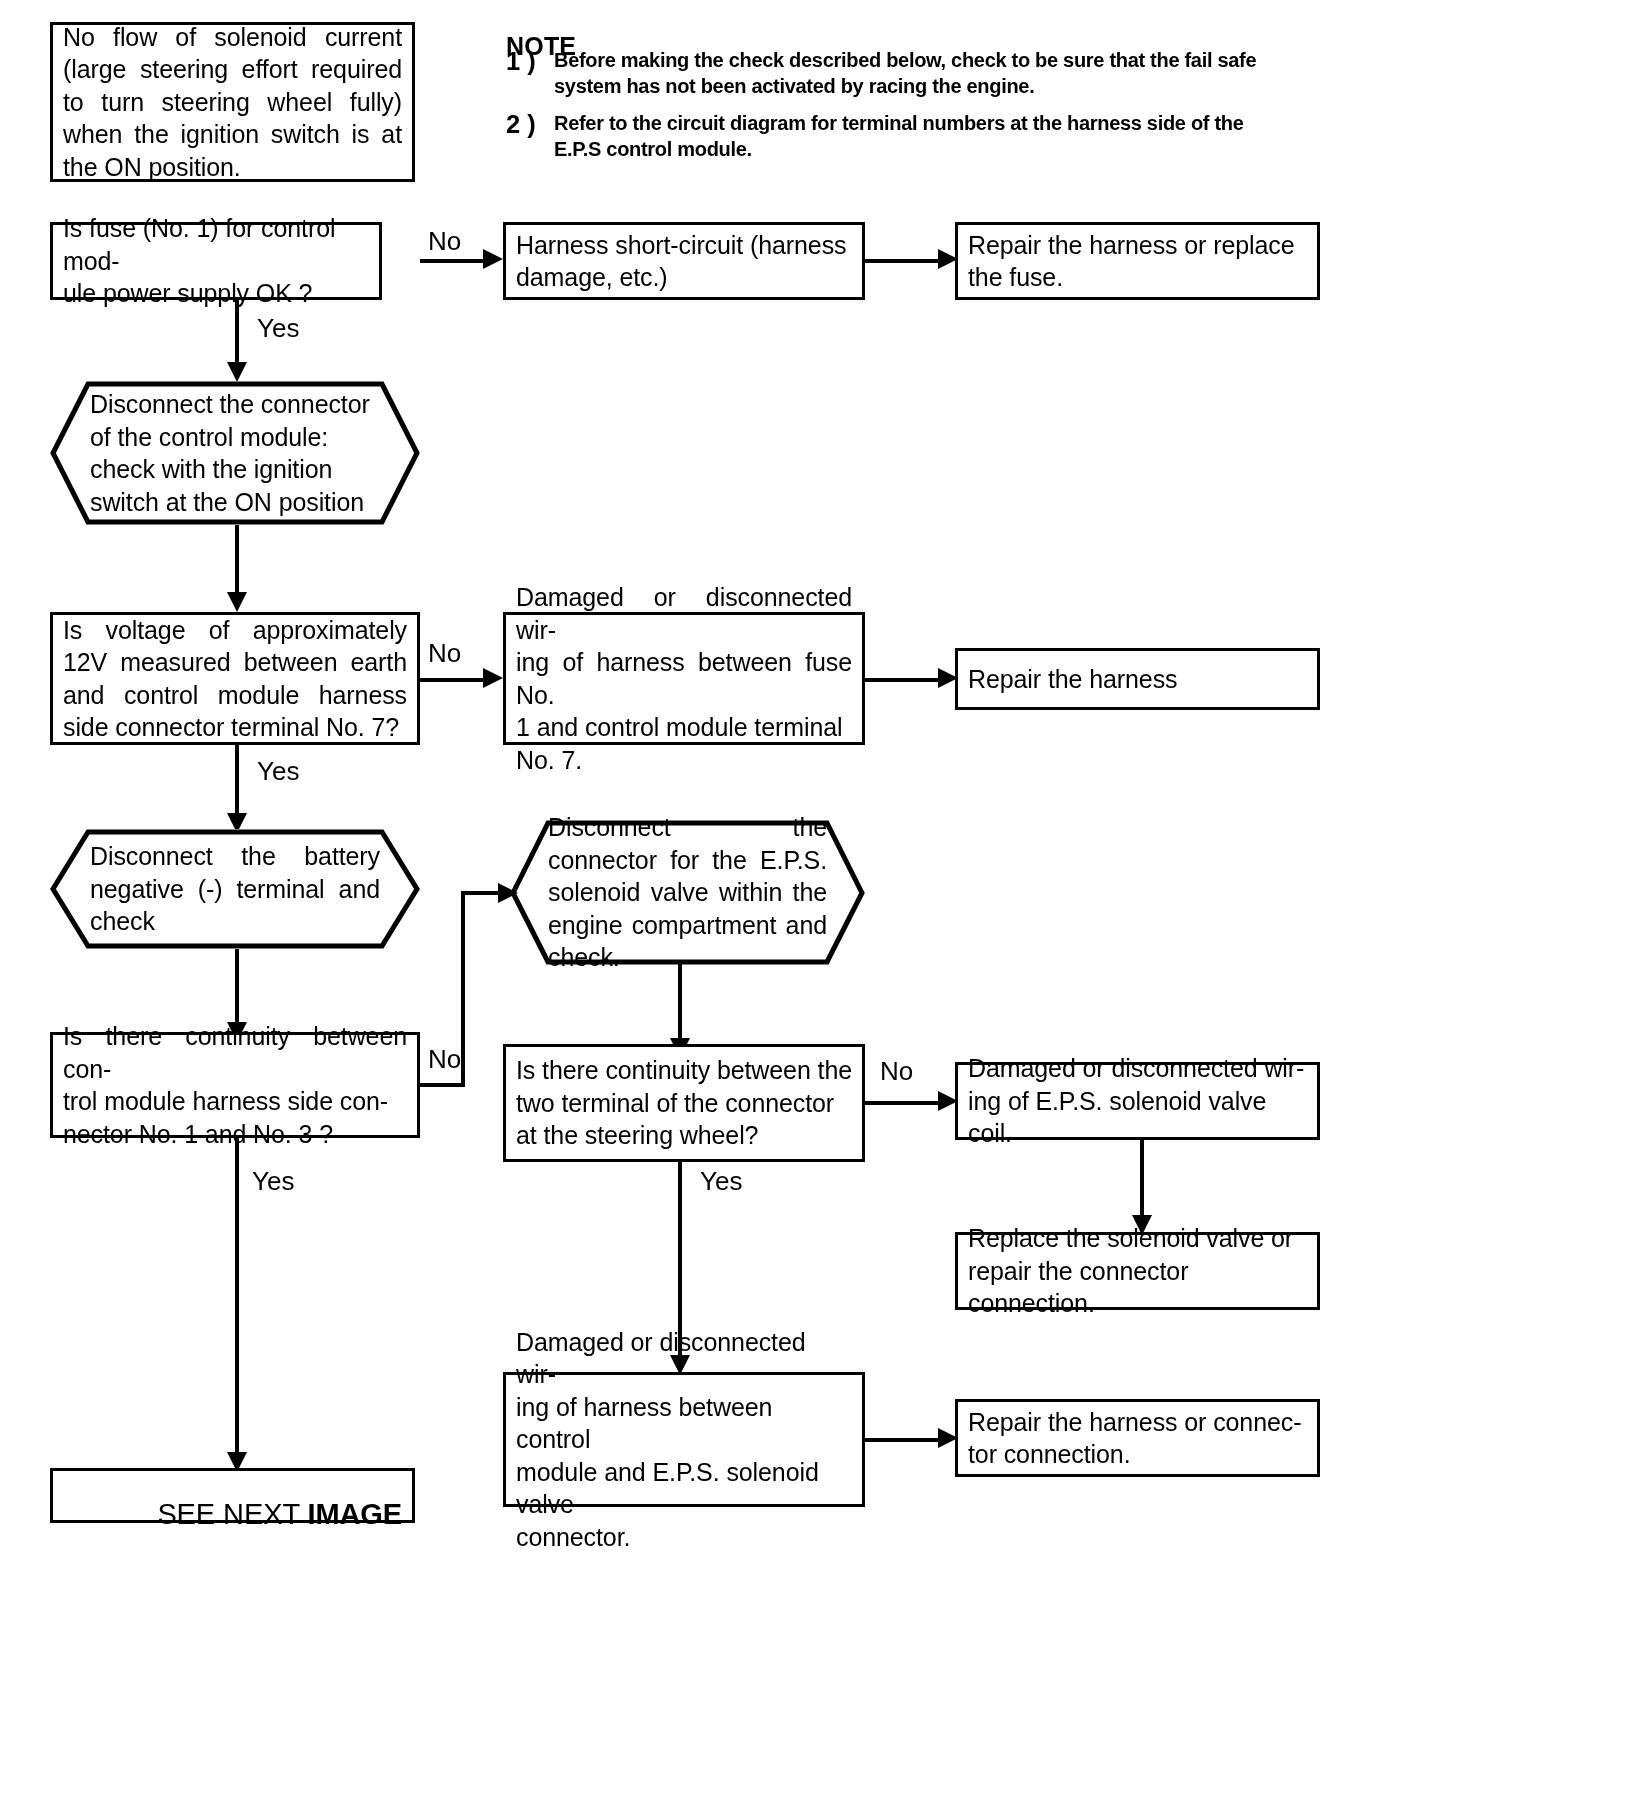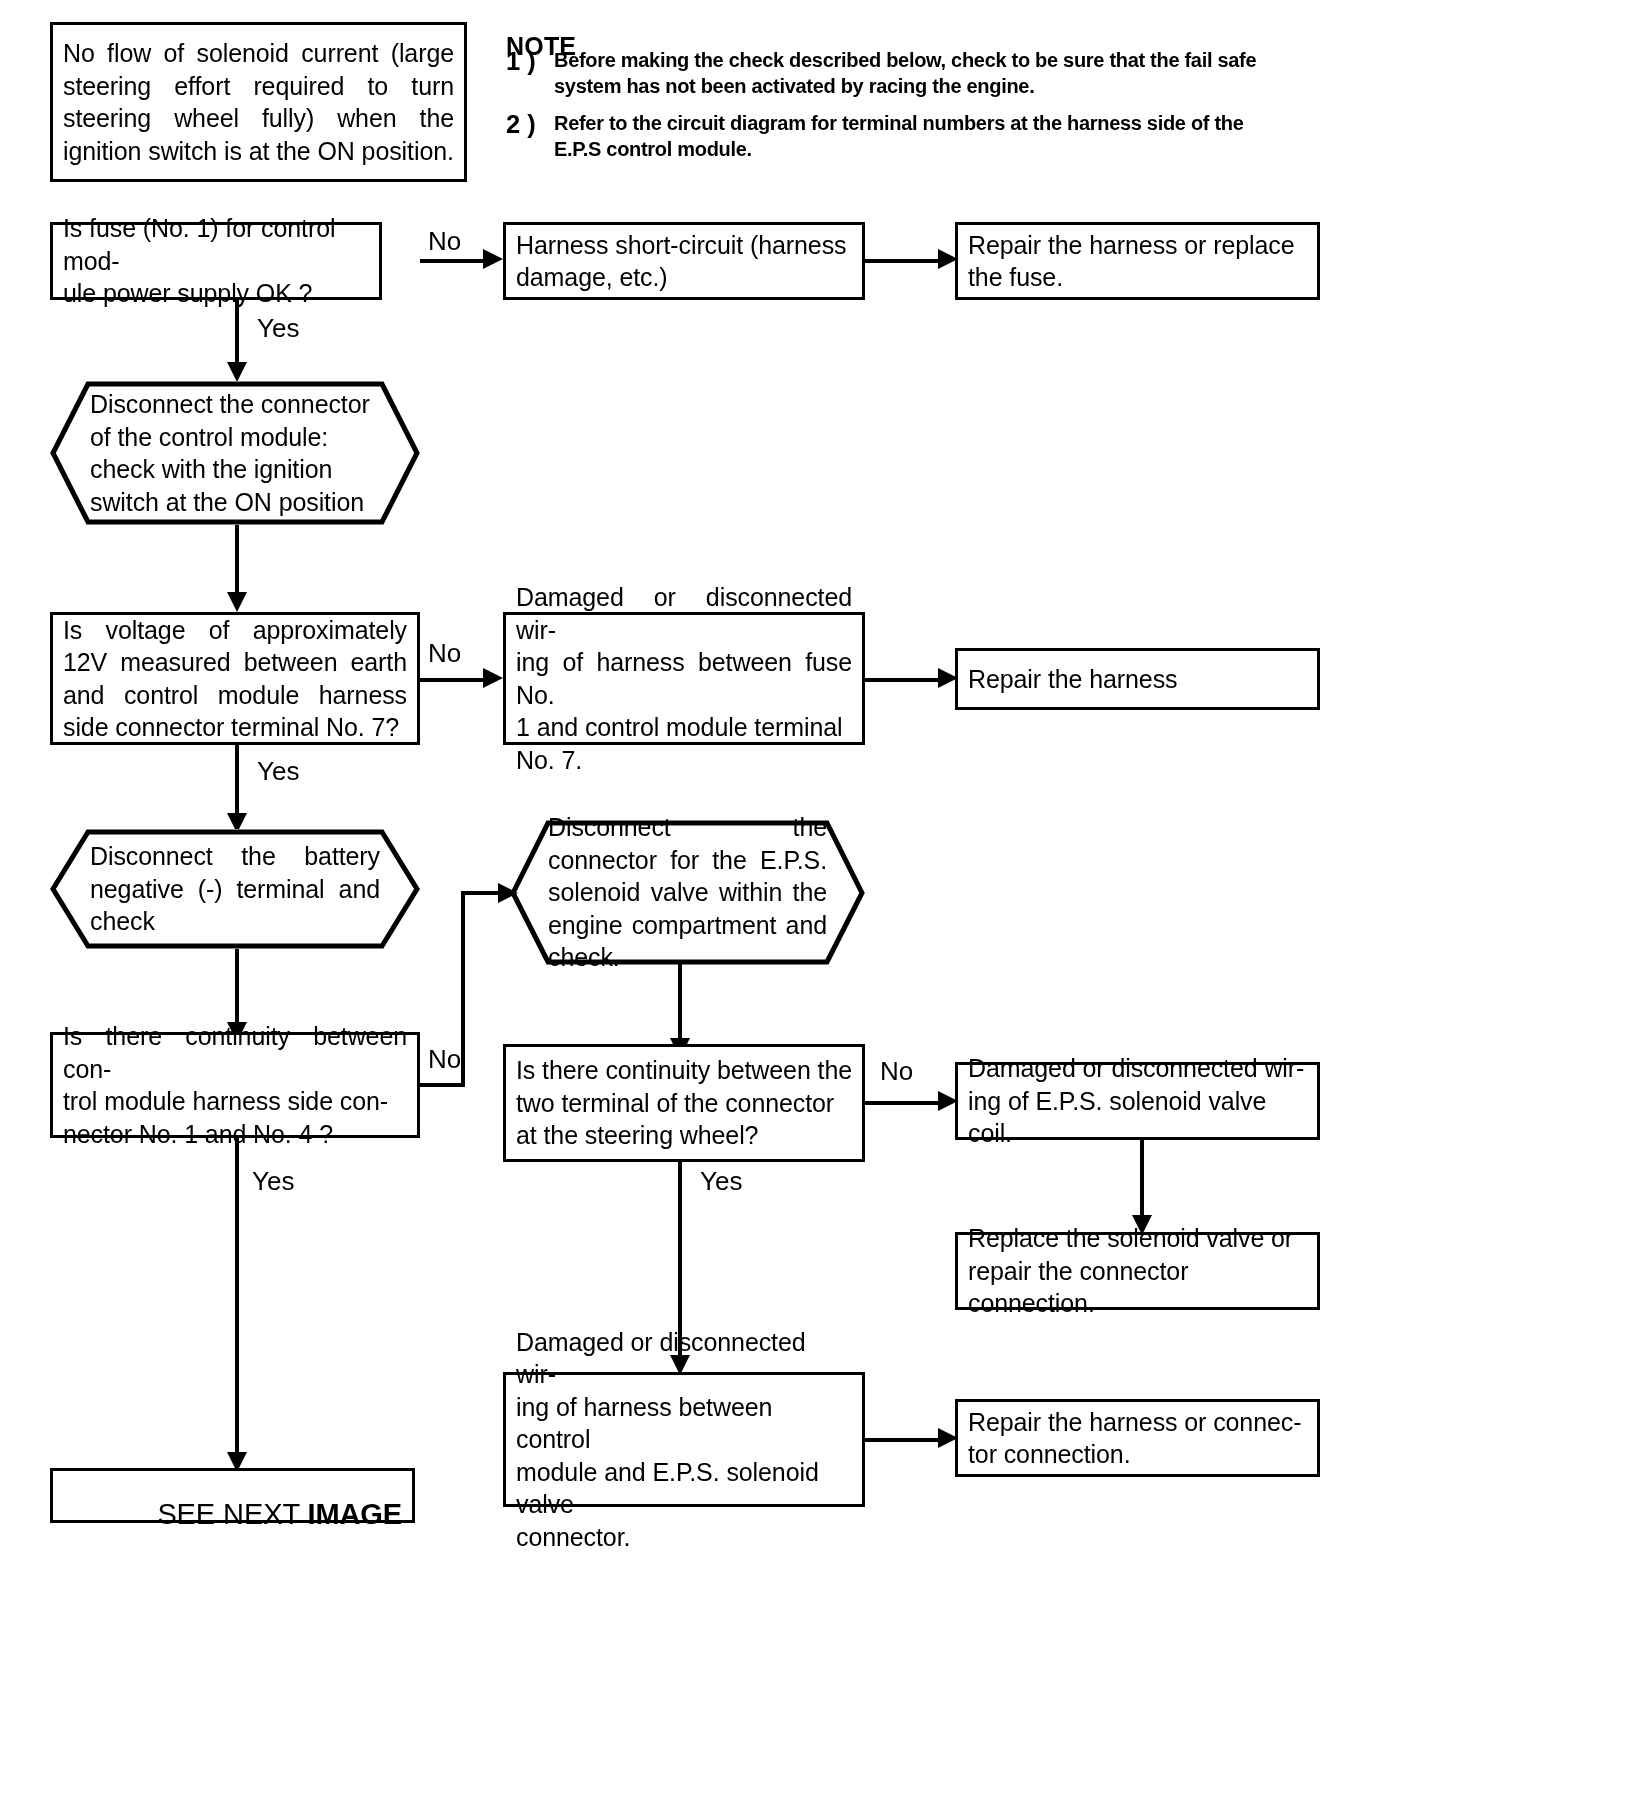--- a/index.html
+++ b/index.html
@@ -110,21 +110,21 @@
     border-top: 10px solid transparent;
     border-bottom: 10px solid transparent;
     border-left: 20px solid #000;
   }
 </style>
 </head>
 <body>
 
 <div id="canvas">
 
-  <div class="node boxnode just" style="left:50px; top:22px; width:417px; height:160px;">
+  <div class="node boxnode just" style="left:50px; top:22px; width:365px; height:160px;">
     <div class="txt">No flow of solenoid current (large steering effort required to turn steering wheel fully) when the ignition switch is at the ON position.</div>
   </div>
 
   <div class="note-title" style="left:506px; top:13px;">NOTE</div>
 
   <div class="note-num" style="left:506px; top:47px;">1 )</div>
   <div class="note-item" style="left:554px; top:47px; width:730px;">Before making the check described below, check to be sure that the fail safe system has not been activated by racing the engine.</div>
 
   <div class="note-num" style="left:506px; top:110px;">2 )</div>
   <div class="note-item" style="left:554px; top:110px; width:730px;">Refer to the circuit diagram for terminal numbers at the harness side of the E.P.S control module.</div>
@@ -216,21 +216,21 @@
 
   <div class="line-v" style="left:235px; top:949px; height:80px;"></div>
   <div class="arrow-down" style="left:227px; top:1022px;"></div>
 
   <div class="line-v" style="left:678px; top:963px; height:82px;"></div>
   <div class="arrow-down" style="left:670px; top:1038px;"></div>
 
   <div class="node boxnode just" style="left:50px; top:1032px; width:370px; height:106px;">
     <div class="txt">Is there continuity between con-
 trol module harness side con-
-nector No. 1 and No. 4 ?</div>
+nector No. 1 and No. 3 ?</div>
   </div>
 
   <div class="edge-label" style="left:428px; top:1046px;">No</div>
   <div class="line-h" style="left:420px; top:1083px; width:45px;"></div>
   <div class="line-v" style="left:461px; top:893px; height:192px;"></div>
   <div class="line-h" style="left:461px; top:891px; width:44px;"></div>
   <div class="arrow-right" style="left:498px; top:883px;"></div>
 
   <div class="node boxnode" style="left:503px; top:1044px; width:362px; height:118px;">
     <div class="txt">Is there continuity between the

